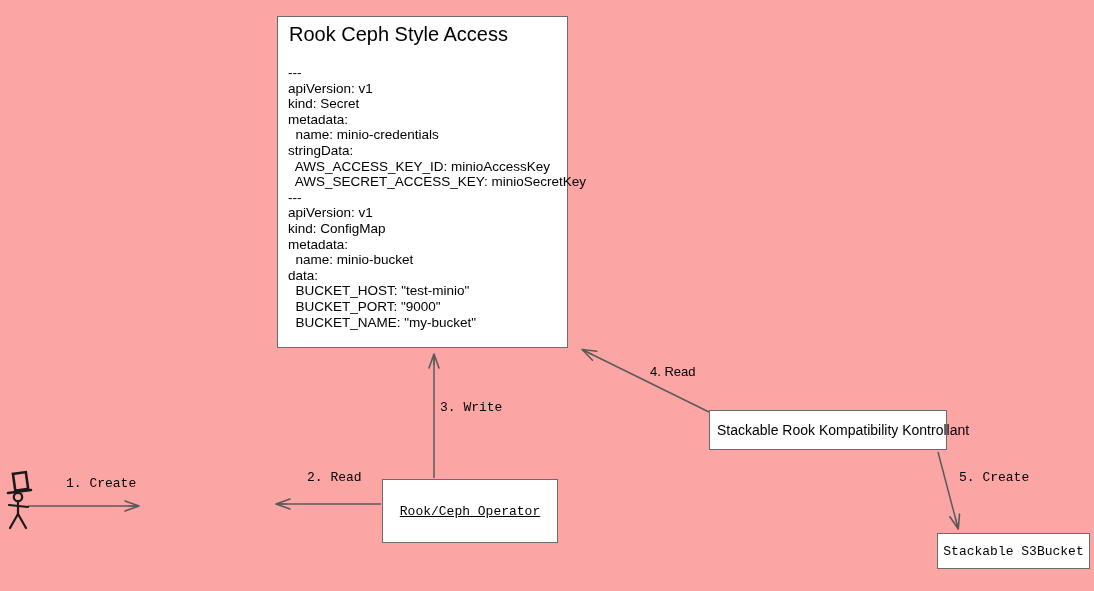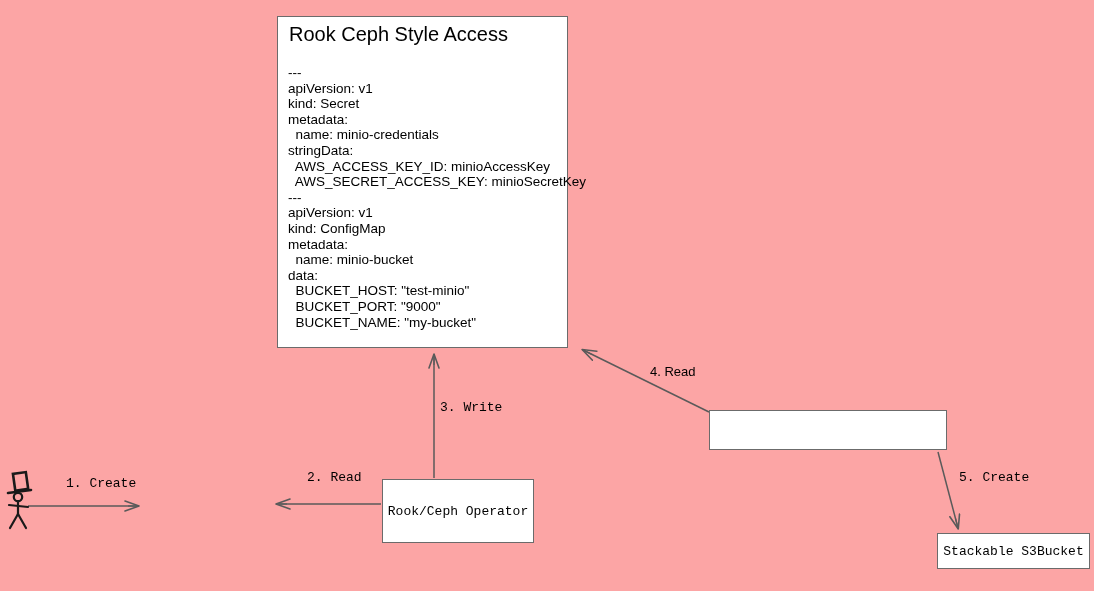--- a/index.html
+++ b/index.html
@@ -148,28 +148,29 @@
 apiVersion: v1
 kind: ConfigMap
 metadata:
   name: minio-bucket
 data:
   BUCKET_HOST: "test-minio"
   BUCKET_PORT: "9000"
   BUCKET_NAME: "my-bucket"</div>
 
 
-  <div class="box" style="left:382px; top:479px; width:152px; height:64px;">
+  <div class="box" style="left:382px; top:479px; width:176px; height:64px;text-decoration:underline;">
     <div class="centerer">
       <div class="mono-label" style="position:static;">Rook/Ceph Operator</div>
     </div>
   </div>
 
   <div class="box" style="left:709px; top:410px; width:238px; height:40px;">
   </div>
+  <div class="sans-label" style="left:717px; top:421px;">Stackable Rook Kompatibility Kontrollant</div>
 
   <div class="box" style="left:937px; top:533px; width:153px; height:36px;">
     <div class="centerer">
       <div class="mono-label" style="position:static;">Stackable S3Bucket</div>
     </div>
   </div>
 
   <div class="edge-label" style="left:66px; top:477px;">1. Create</div>
 
   <div class="edge-label" style="left:307px; top:471px;">2. Read</div>

